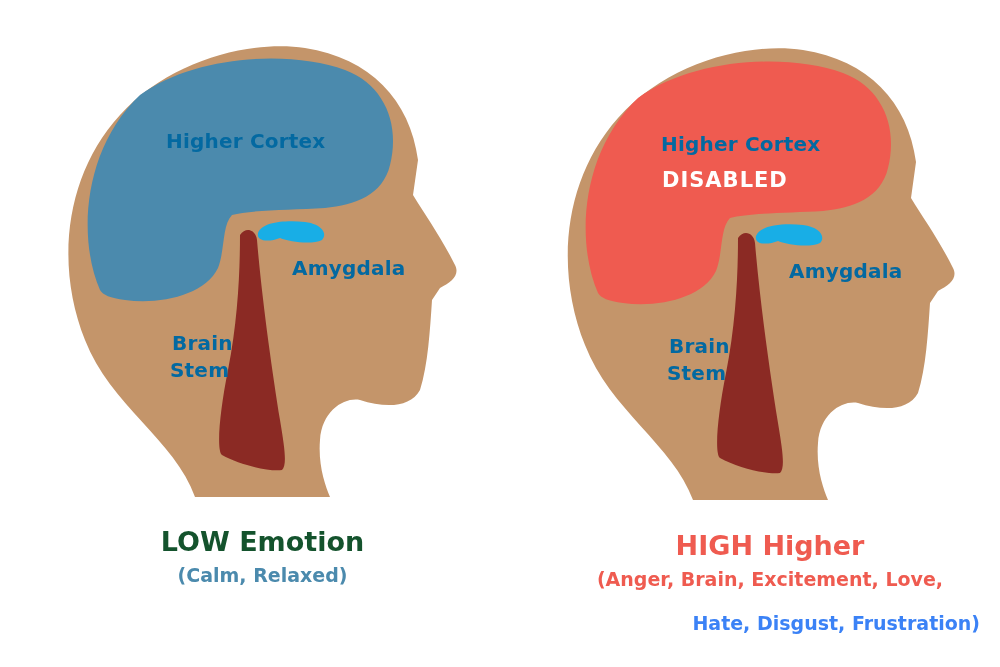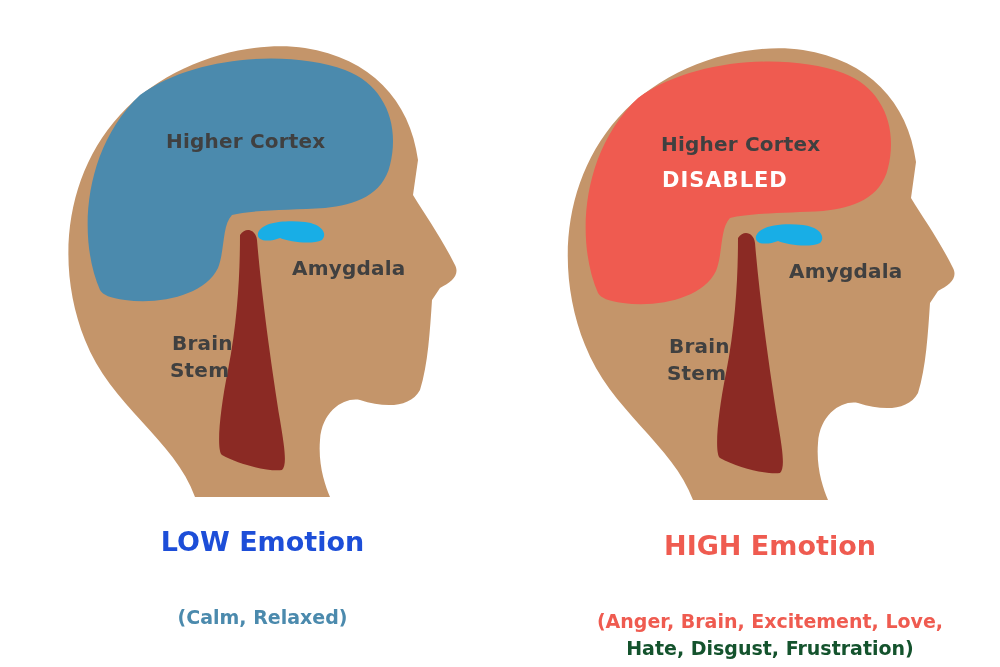--- a/index.html
+++ b/index.html
@@ -1,21 +1,21 @@
 <!DOCTYPE html>
 <html><head>
 <meta charset="utf-8">
 <style>
   html, body { margin: 0; padding: 0; background: #ffffff; }
   body { width: 1000px; height: 667px; position: relative; overflow: hidden;
          font-family: "DejaVu Sans", "Liberation Sans", sans-serif; }
   svg.heads { position: absolute; left: 0; top: 0; }
-  .lbl { position: absolute; font-weight: bold; color: #404040; font-size: 20px; line-height: 26px; white-space: nowrap; letter-spacing: 0.2px; }
+  .lbl { position: absolute; font-weight: bold; color: #0369a1; font-size: 20px; line-height: 26px; white-space: nowrap; letter-spacing: 0.2px; }
   .caption-title { position: absolute; font-weight: bold; font-size: 27px; white-space: nowrap; text-align: center; }
-  .caption-sub { position: absolute; font-weight: bold; font-size: 19px; line-height: 27px; text-align: center; white-space: nowrap; margin-top: 42px; }
+  .caption-sub { position: absolute; font-weight: bold; font-size: 19px; line-height: 27px; text-align: center; white-space: nowrap; }
 </style>
 </head>
 <body>
 
 <svg class="heads" width="1000" height="667" viewBox="0 0 1000 667">
 
   <g>
     <path fill="#c4956a" d="M 195 497
          C 175 440, 110 405, 85 340
          C 55 265, 65 175, 120 115
@@ -68,24 +68,24 @@
     <path fill="#18aee6" d="M 756 236 C 760 225, 783 223, 803 225 C 820 227, 826 237, 820 243 C 810 248, 788 245, 778 241 C 768 245, 754 245, 756 236 Z"></path>
     <path fill="#8b2a24" d="M 738 238 C 744 229, 754 233, 755 243 C 760 303, 770 373, 778 423 C 783 453, 785 468, 780 473 C 768 475, 738 468, 720 458 C 714 453, 718 413, 726 373 C 736 323, 738 273, 738 238 Z"></path>
   </g>
 </svg>
 
 <div class="lbl" style="left:166px; top:128px;">Higher Cortex</div>
 <div class="lbl" style="left:292px; top:255px;">Amygdala</div>
 <div class="lbl" style="left:172px; top:330px;">Brain</div>
 <div class="lbl" style="left:170px; top:357px;">Stem</div>
 
-<div class="caption-title" style="left:100px; width:325px; top:526px; color:#1d4ed8;">LOW Emotion</div>
+<div class="caption-title" style="left:100px; width:325px; top:526px; color:#14532d;">LOW Emotion</div>
 <div class="caption-sub" style="left:100px; width:325px; top:562px; color:#4b8aad;">(Calm, Relaxed)</div>
 
 <div class="lbl" style="left:661px; top:131px;">Higher Cortex</div>
 <div class="lbl" style="left:662px; top:164px; color:#ffffff; font-size:21px; line-height:32px; letter-spacing:1px;">DISABLED</div>
 <div class="lbl" style="left:789px; top:258px;">Amygdala</div>
 <div class="lbl" style="left:669px; top:333px;">Brain</div>
 <div class="lbl" style="left:667px; top:360px;">Stem</div>
 
-<div class="caption-title" style="left:560px; width:420px; top:530px; color:#ef5b50;">HIGH Emotion</div>
+<div class="caption-title" style="left:560px; width:420px; top:530px; color:#ef5b50;">HIGH Higher</div>
 <div class="caption-sub" style="left:560px; width:420px; top:566px; color:#ef5b50;">(Anger, Brain, Excitement, Love,</div>
-<div class="caption-sub" style="left:560px; width:420px; top:593px; color:#14532d;">Hate, Disgust, Frustration)</div>
+<div class="caption-sub" style="left:560px; width:420px; top:610px; color:#3b82f6;text-align:right;">Hate, Disgust, Frustration)</div>
 
 </body></html>

